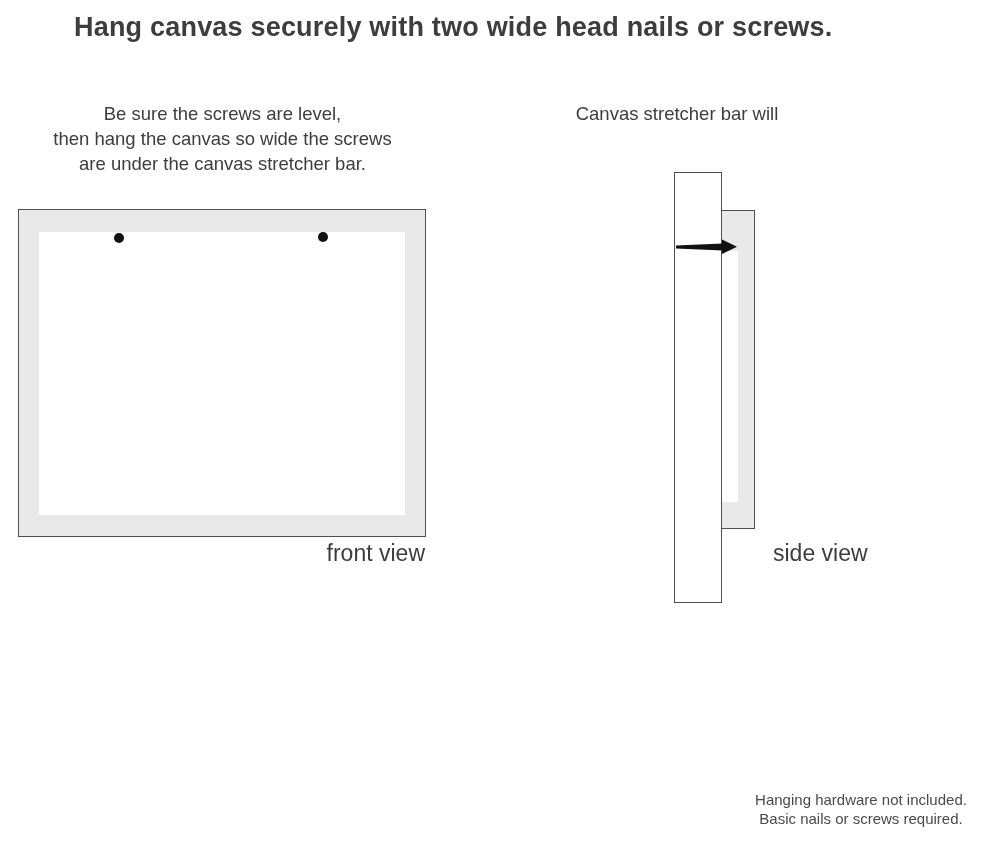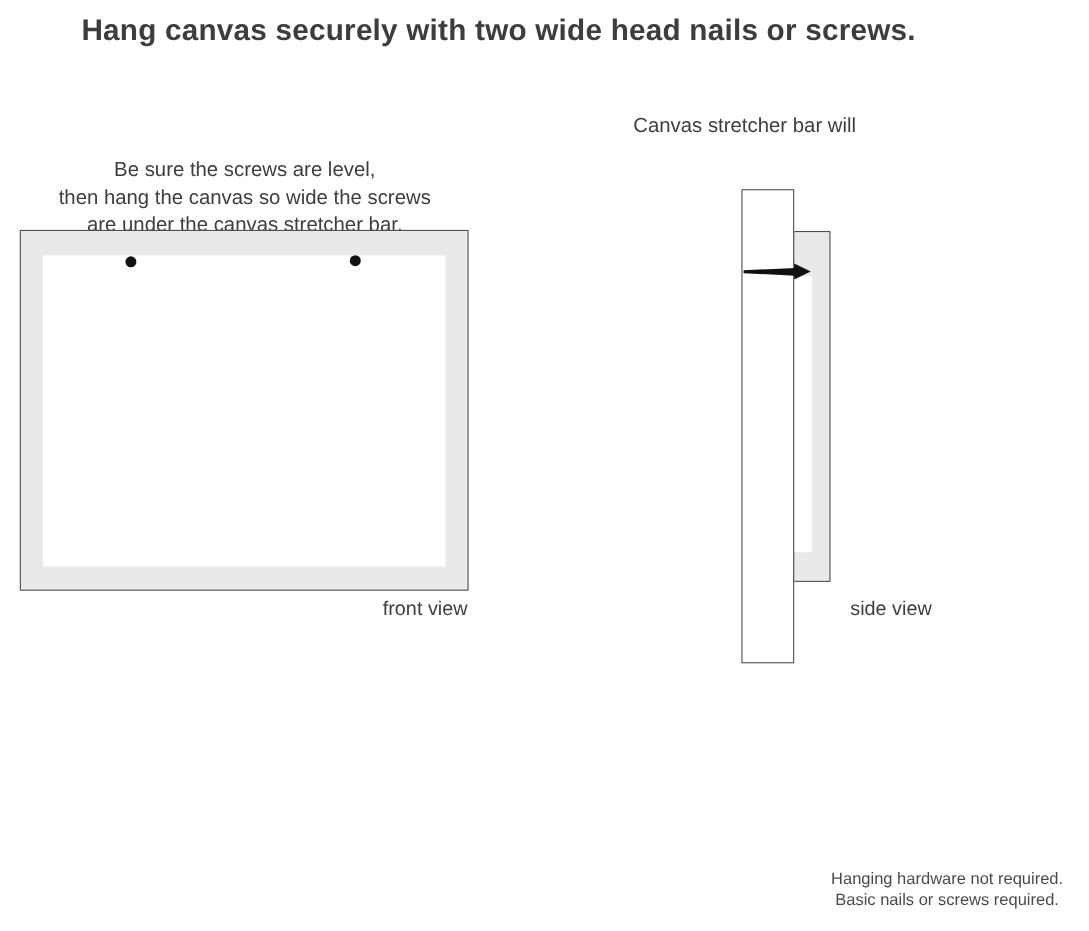--- a/index.html
+++ b/index.html
@@ -28,21 +28,21 @@
     white-space: nowrap;
   }
   .instructions {
     position: absolute;
     top: 101px;
     font-size: 18.5px;
     line-height: 25px;
     text-align: center;
     color: var(--text, #3d3d3d);
   }
-  .instructions.front { left: 20px;  width: 405px; margin-top: 40px; }
+  .instructions.front { left: 20px;  width: 405px; }
   .instructions.side  { left: 541px; width: 272px; }
 
   
   .front-view {
     position: absolute;
     left: 18px;
     top: 209px;
     width: 408px;
     height: 328px;
     box-sizing: border-box;
@@ -63,21 +63,21 @@
     height: 10px;
     border-radius: 50%;
     background: var(--screw-dot, #111111);
   }
   .screw.left  { left: 95px;  top: 23px; }
   .screw.right { left: 299px; top: 22px; }
 
   .view-label {
     position: absolute;
     top: 541px;
-    font-size: 18px;
+    font-size: 23px;
     line-height: 24px;
     color: var(--text, #3d3d3d);
     white-space: nowrap;
   }
   .view-label.front {
     left: 125px;
     width: 300px;
     text-align: right;
   }
   .view-label.side { left: 773px; }
@@ -162,17 +162,17 @@
     </div>
     <div class="side-wall"></div>
     <svg class="nail" viewBox="0 0 72 22" xmlns="http://www.w3.org/2000/svg">
       <polygon points="6,9.6 53,7.6 53,14.6 6,12.4"></polygon>
       <polygon points="52,3.5 67,10.8 52,18"></polygon>
     </svg>
   </div>
   <div class="view-label side">side view</div>
 
   <div class="footer-note">
-    <div>Hanging hardware not required.</div>
+    <div>Hanging hardware not included.</div>
     <div>Basic nails or screws required.</div>
   </div>
 
 </div>
 
 </body></html>

